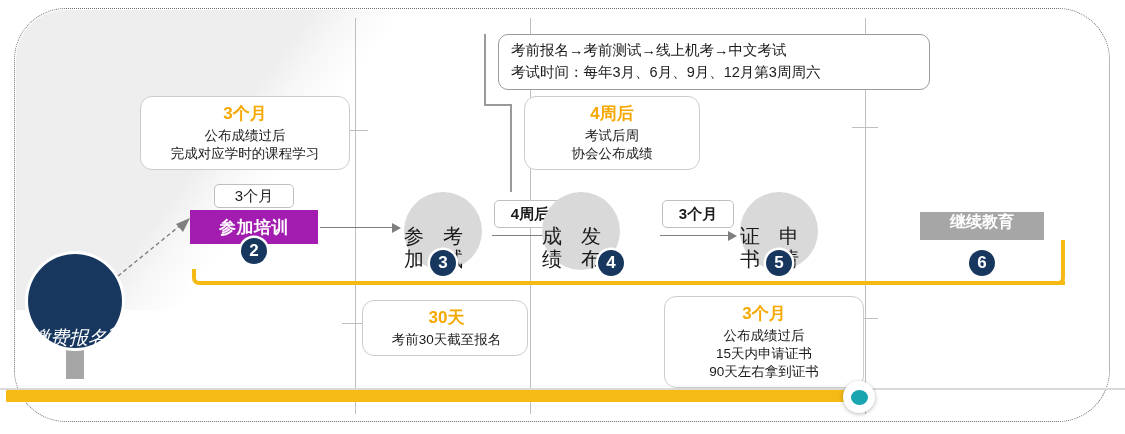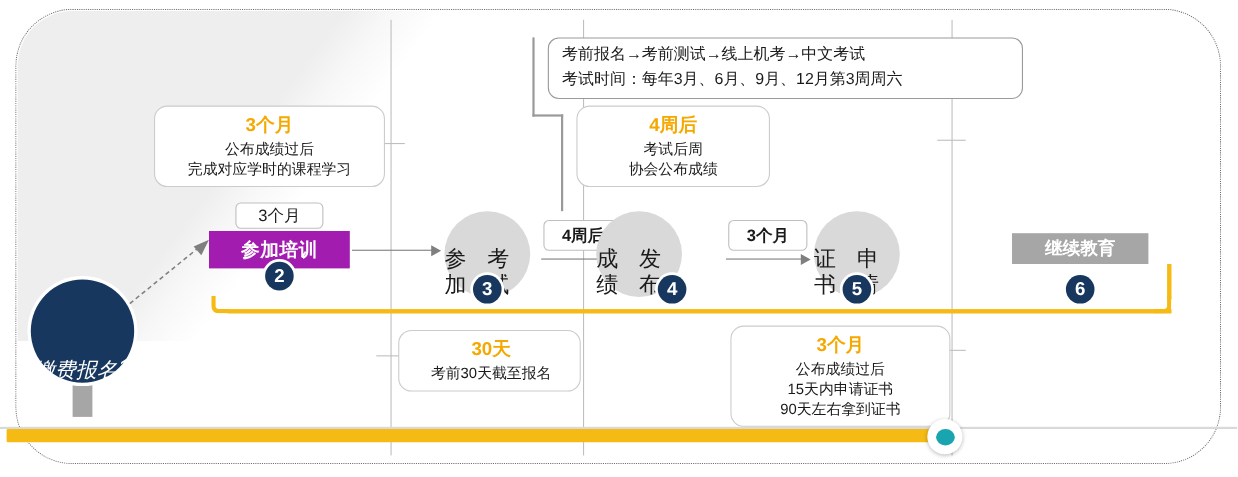--- a/index.html
+++ b/index.html
@@ -130,21 +130,21 @@
     letter-spacing: 0.5px;
   }
   
   .bar-gray {
     position: absolute;
     left: 920px; top: 212px;
     width: 124px; height: 28px;
     background: #a6a6a6;
     color: #ffffff;
     font-size: 16px; font-weight: bold;
-    display: flex; align-items: center; justify-content: center;
+    display: flex; align-items: flex-start; justify-content: center;
   }
 
   
   .pill {
     position: absolute;
     border: 1px solid #bfbfbf;
     border-radius: 5px;
     background: #ffffff;
     color: #1a1a1a;
     display: flex; align-items: center; justify-content: center;

